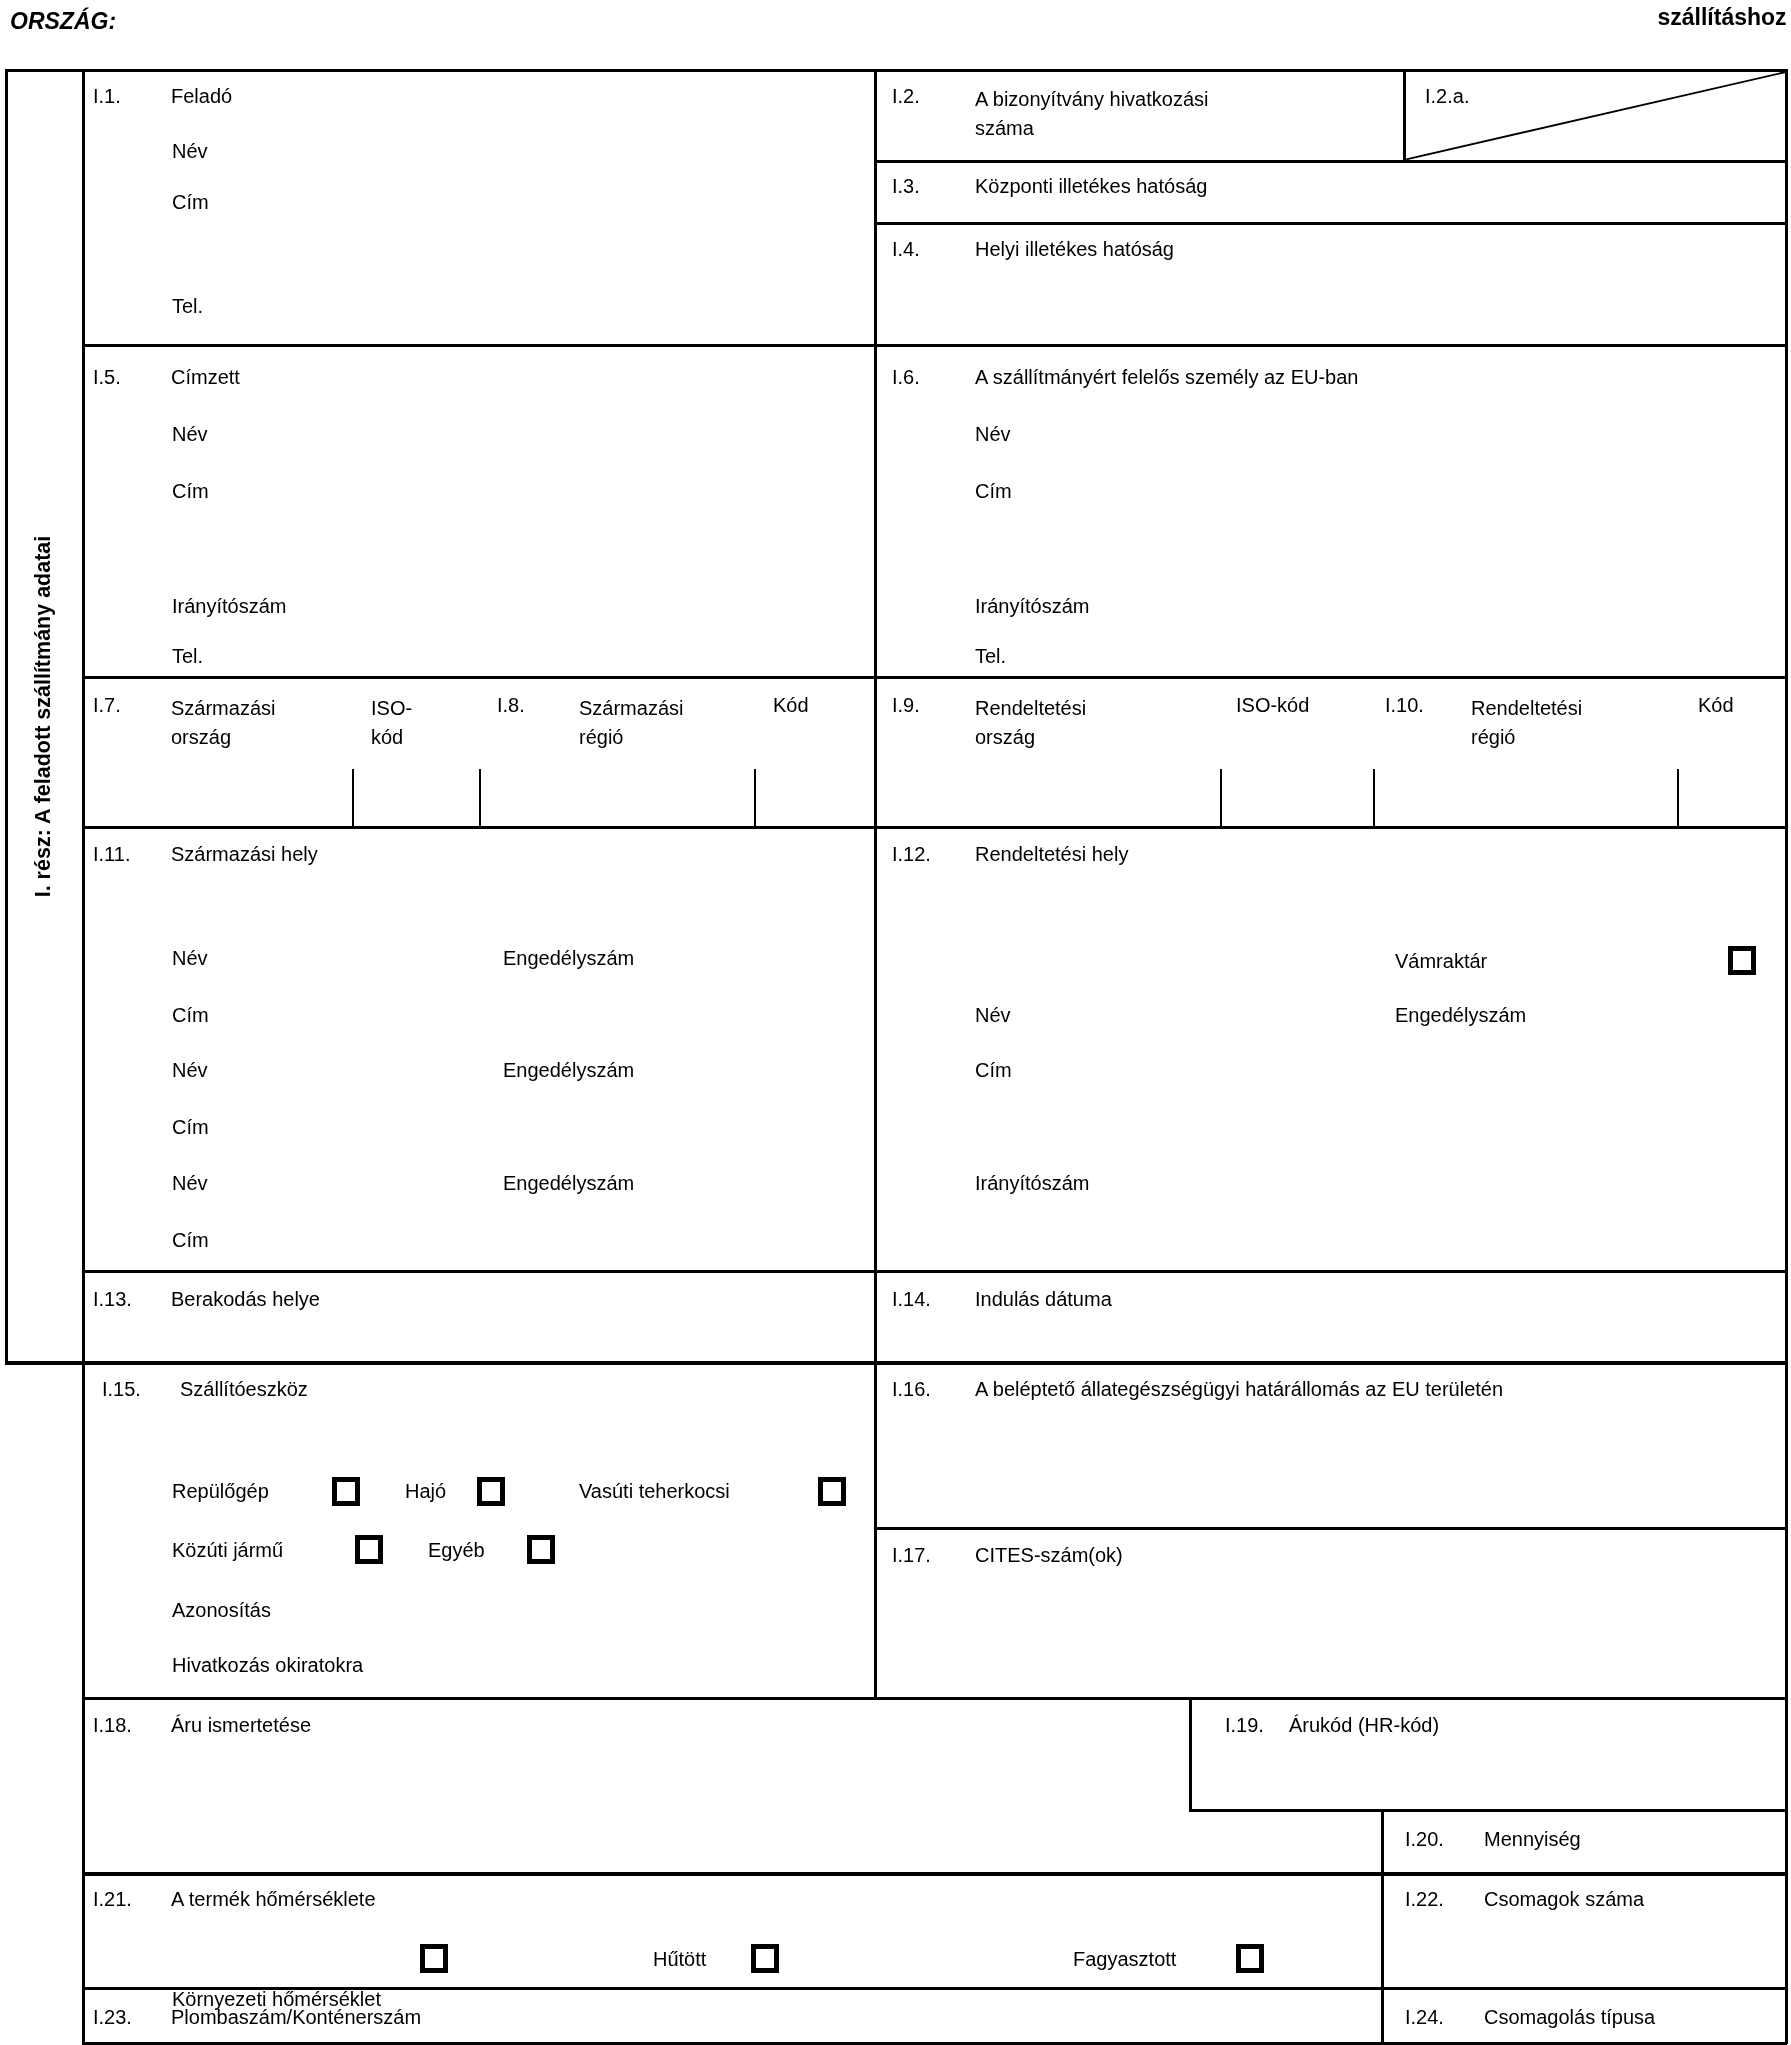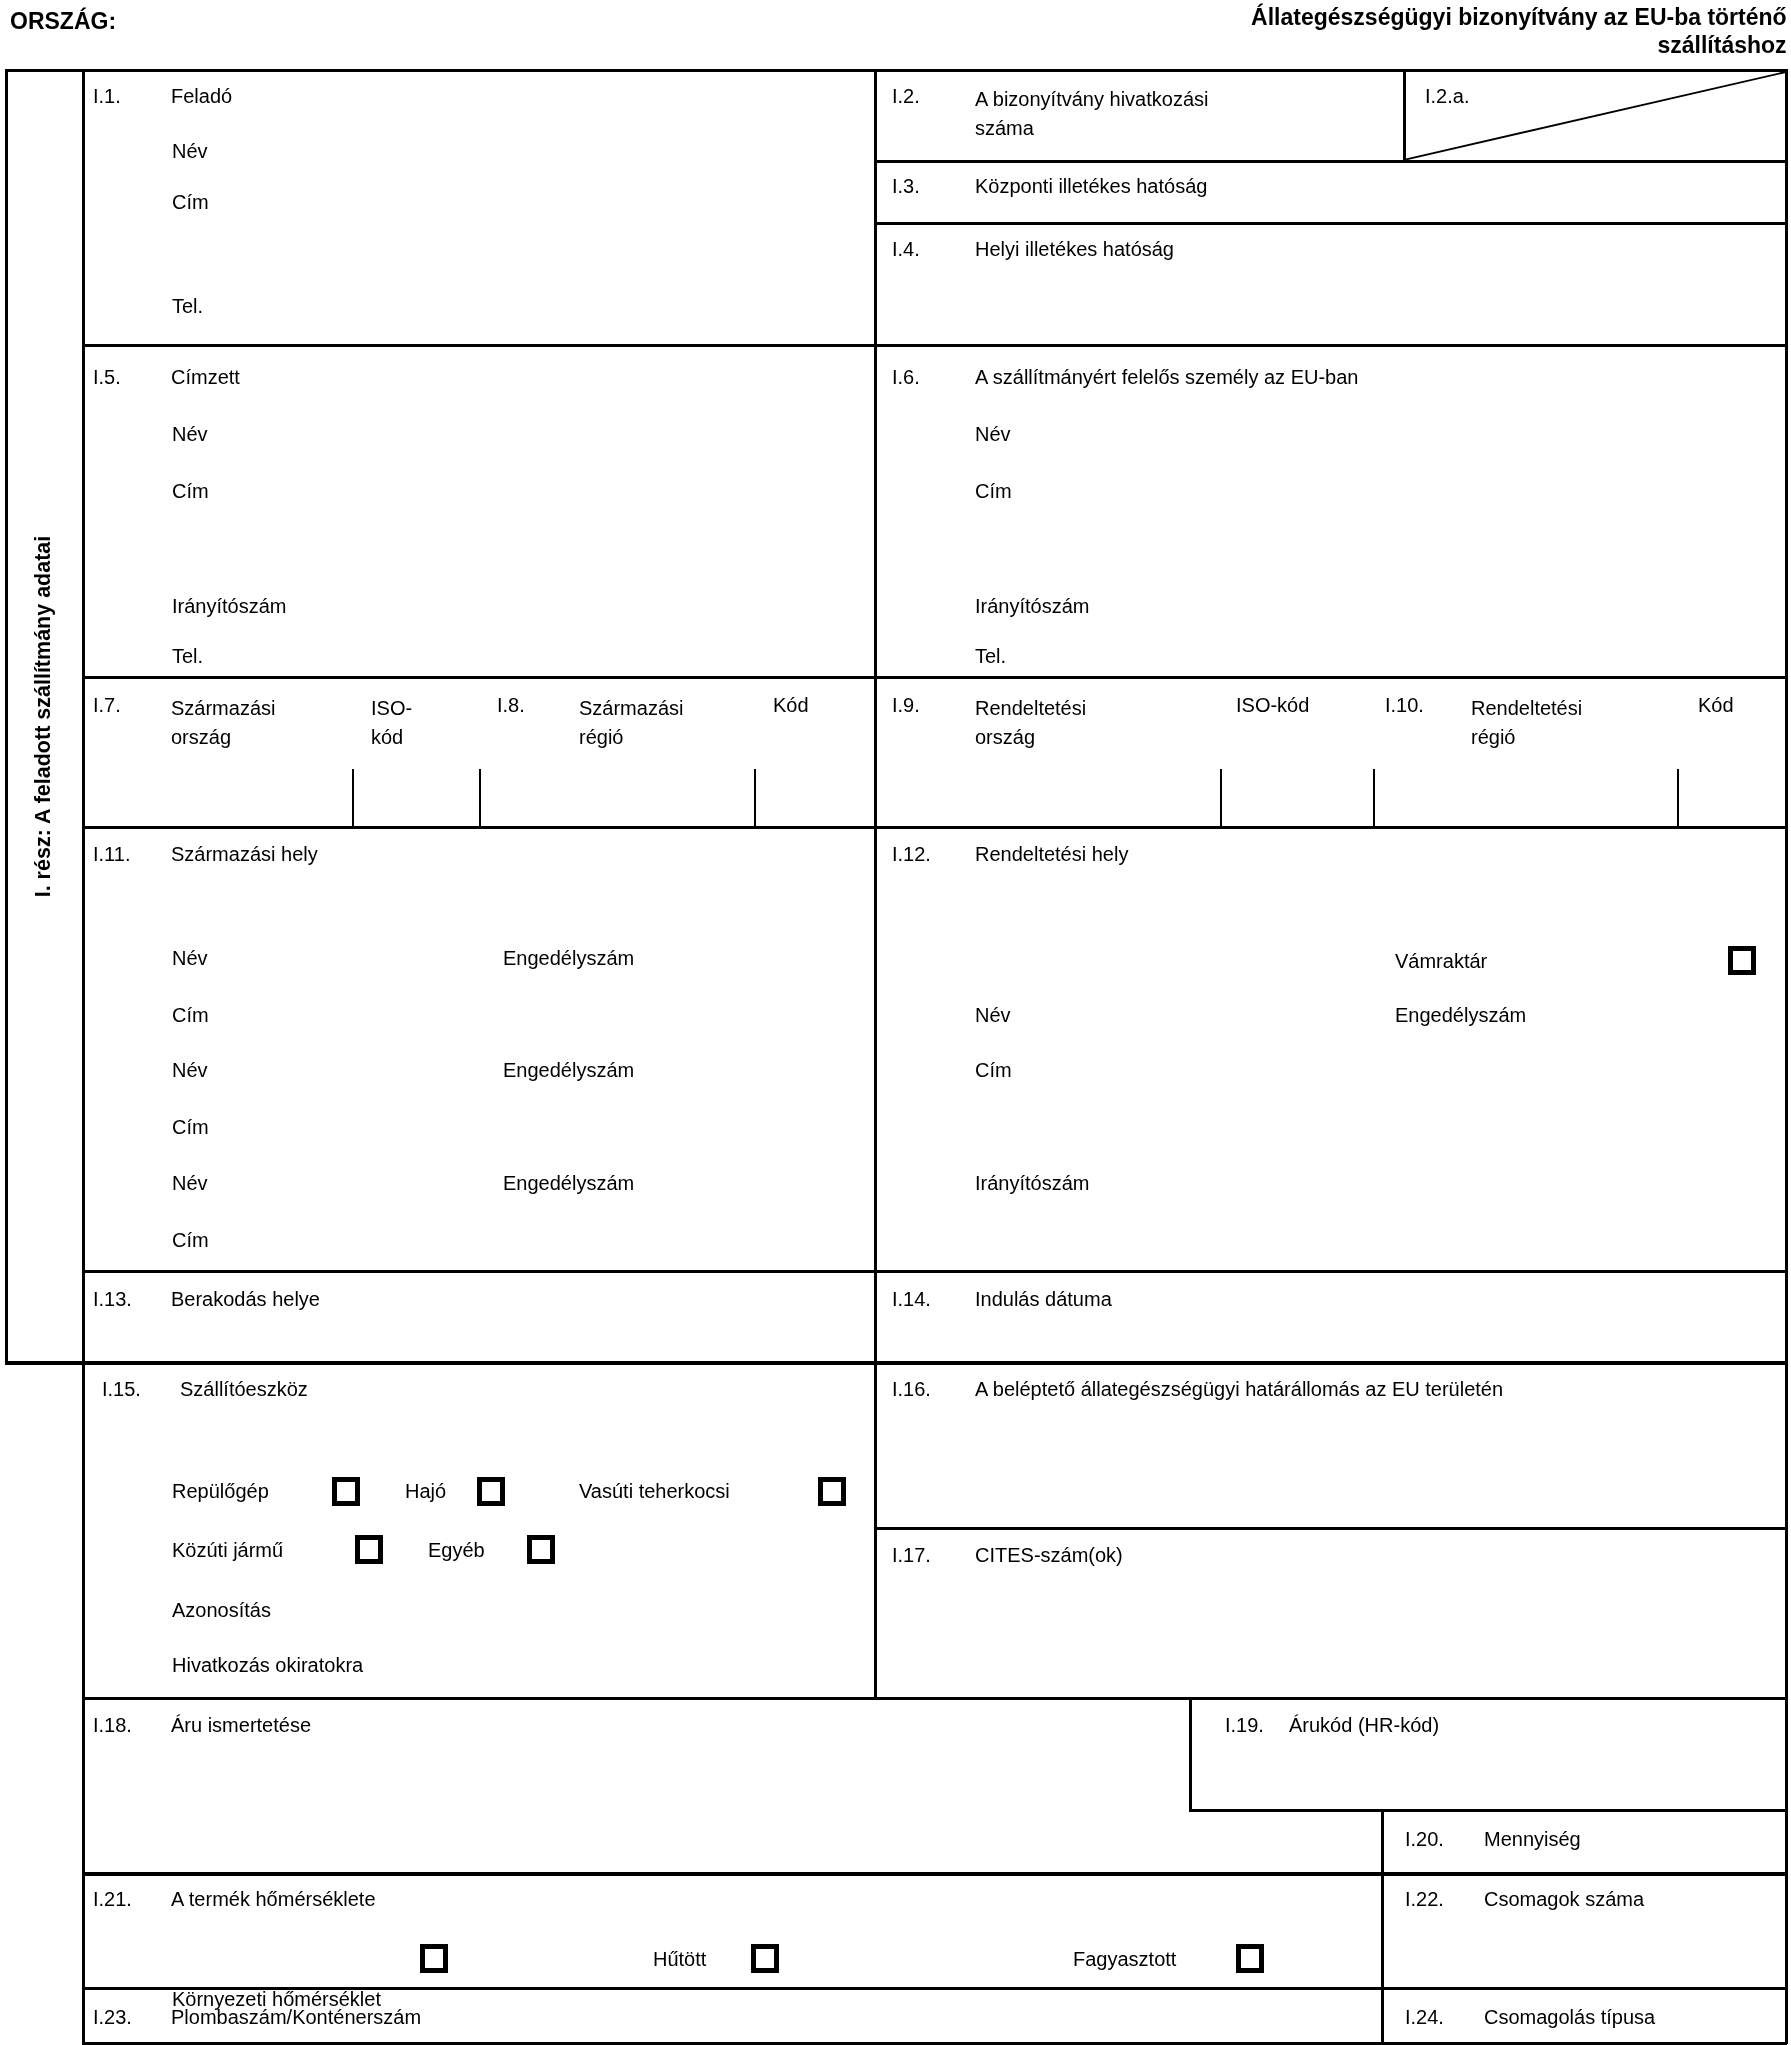--- a/index.html
+++ b/index.html
@@ -1,38 +1,37 @@
 <!DOCTYPE html>
 <html style="font-size:10px"><head>
 <meta charset="utf-8">
 <style>
   html,body{margin:0;padding:0;background:#fff;}
   .page{position:relative;width:1791px;height:2046px;background:#ffffff;color:#000;
         font-family:"Liberation Sans", sans-serif;font-size:20px;overflow:hidden;}
   .t{position:absolute;white-space:nowrap;line-height:1.15;}
   .wrap{white-space:normal;display:inline-block;vertical-align:top;line-height:29px;}
-  .b{font-weight:bold;}
+  .b{font-weight:bold;font-style:italic;}
   .no{display:inline-block;vertical-align:top;}
   .w102{width:64px}.w124{width:78px}.w125{width:79px}.w130{width:82px}.w132{width:83px}.w137{width:86px}
   .line{position:absolute;background:#000;}
   .cb{position:absolute;width:28px;height:29px;border:5px solid #000;box-sizing:border-box;background:#fff;}
   .hdr-title{position:absolute;right:4.4px;top:2.5px;text-align:right;font-weight:bold;font-size:23px;line-height:28px;}
   .sidebar{position:absolute;left:5px;top:72px;width:77px;height:1289px;display:flex;align-items:center;justify-content:center;}
   .sidebar span{transform:rotate(-90deg);white-space:nowrap;font-weight:bold;font-size:21.5px;}
   .center-val{position:absolute;left:1189px;top:1765px;width:598px;text-align:center;font-weight:bold;font-size:21.5px;}
   svg{position:absolute;}
 </style>
 </head>
 <body>
 
 <div class="page">
 
   <div class="t b" style="left:10px;top:7.6px;font-size:23px">ORSZÁG:</div>
   <div class="hdr-title">
-    <div>Állategészségügyi bizonyítvány az EU-ba történő</div>
     <div>szállításhoz</div>
   </div>
 
   <div class="sidebar">
     <span>I. rész: A feladott szállítmány adatai</span>
   </div>
 
   <div class="line" style="left:5px;top:69px;width:1782px;height:2.5px"></div>
   <div class="line" style="left:874px;top:160px;width:914px;height:2.5px"></div>
   <div class="line" style="left:874px;top:222px;width:914px;height:2.5px"></div>

